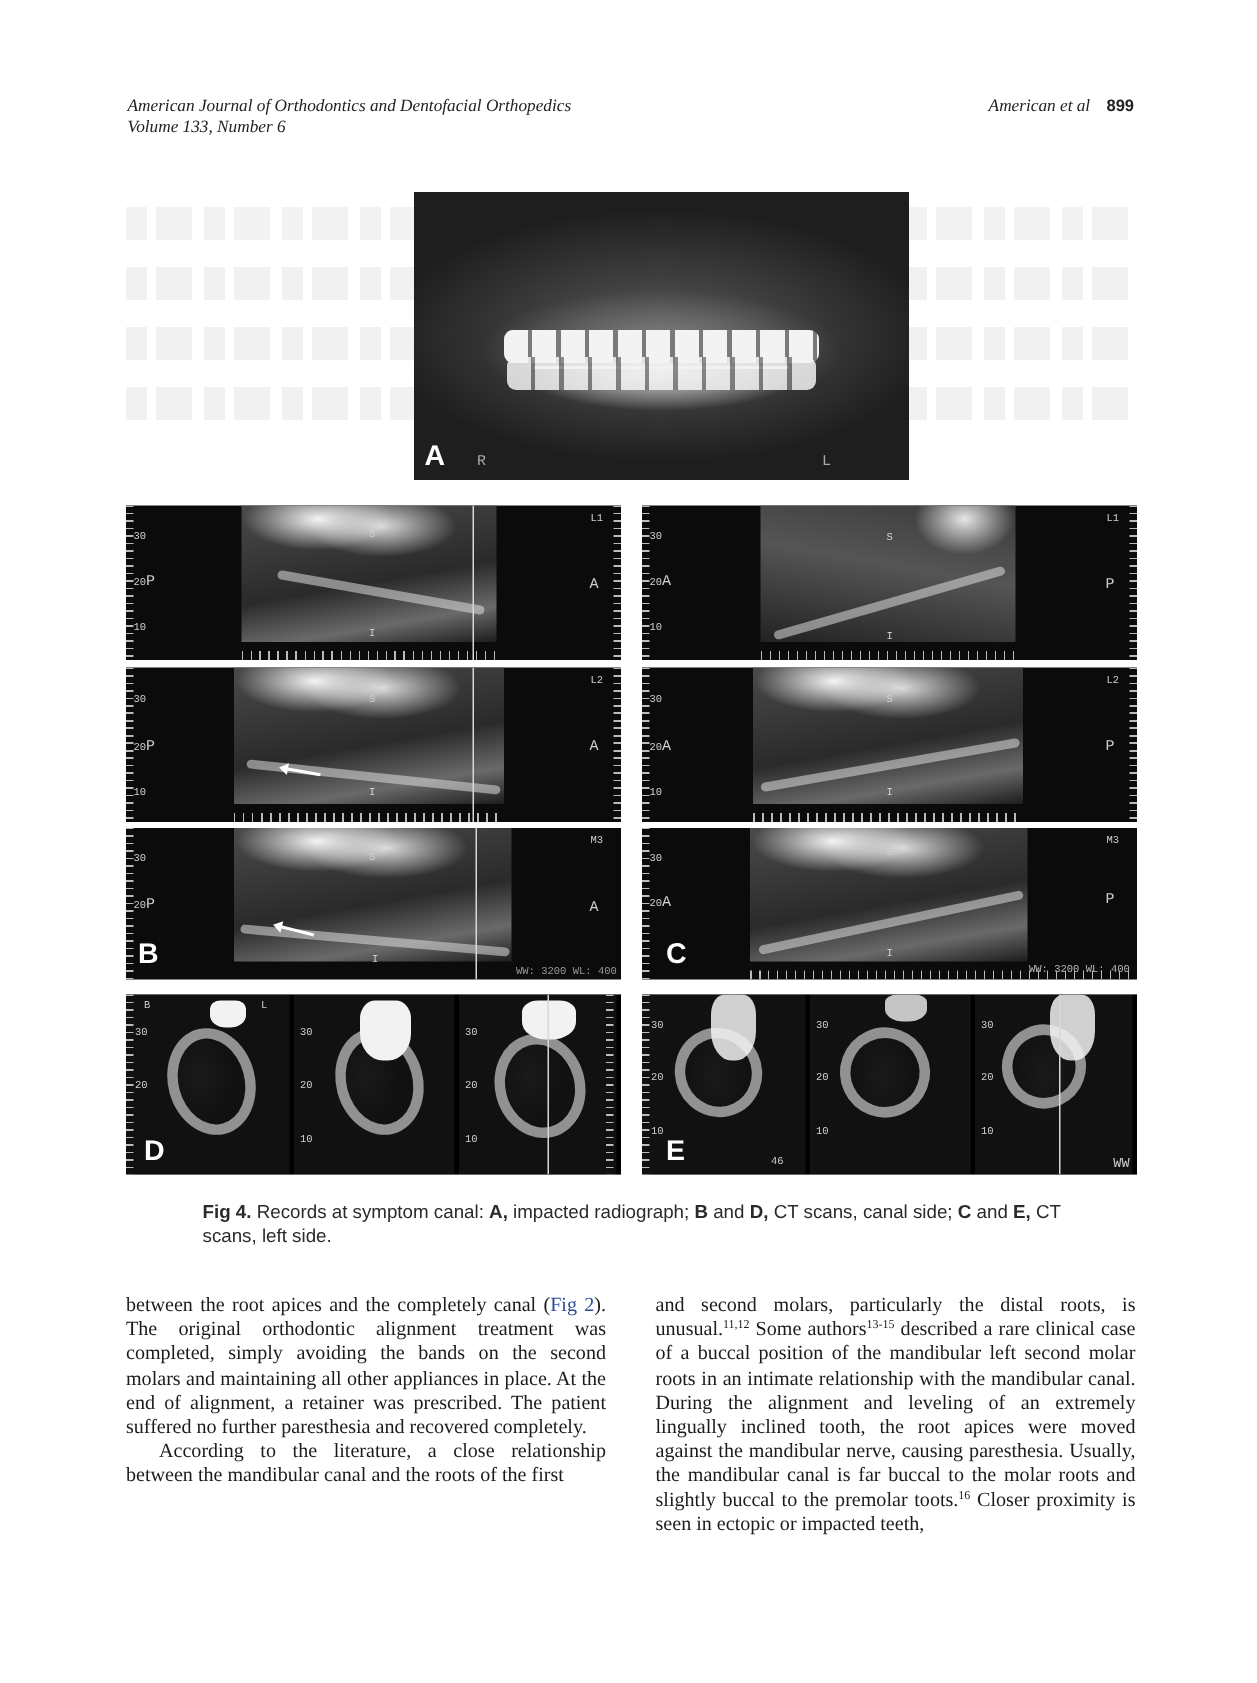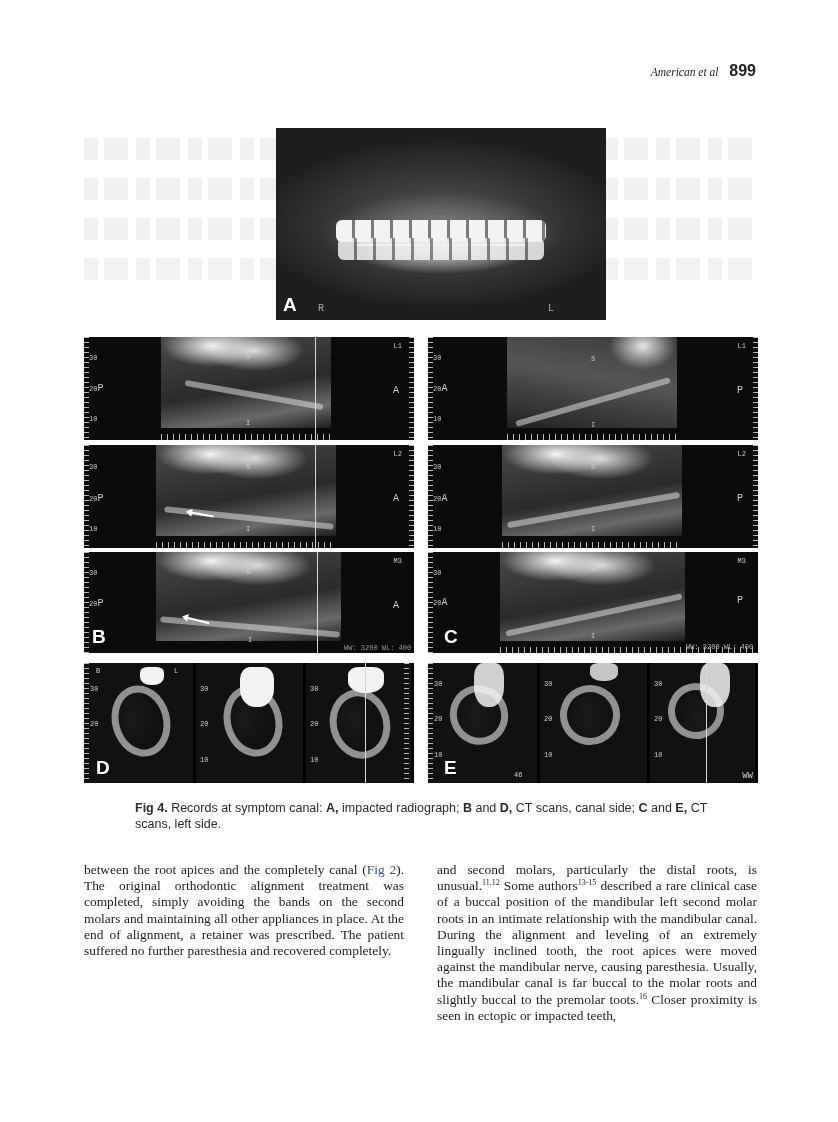--- a/index.html
+++ b/index.html
@@ -3,21 +3,21 @@
 <meta charset="utf-8">
 <style>
   * { box-sizing: border-box; margin: 0; padding: 0; }
   html, body { width: 838px; height: 1122px; background: #ffffff; overflow: hidden; }
   body { position: relative; font-family: "Liberation Serif", serif; color: #1a1a1a; }
 
   
   .hdr-left { position: absolute; left: 85px; top: 64px; font-style: italic; font-size: 11.5px; line-height: 14px; color: #222; }
   .hdr-right { position: absolute; right: 82px; top: 64px; font-size: 11.5px; line-height: 14px; color: #222; }
   .hdr-right .auth { font-style: italic; margin-right: 8px; }
-  .hdr-right .pg { font-family: "Liberation Sans", sans-serif; font-weight: bold; font-size: 16px; }
+  .hdr-right .pg { font-family: "Liberation Sans", sans-serif; font-weight: bold; font-size: 11px; }
 
   
   .ghost { position: absolute; left: 84px; top: 138px; width: 674px; height: 180px; opacity: 0.05; }
   .ghost .g-line { height: 22px; margin-bottom: 18px; background: repeating-linear-gradient(90deg, #000 0 14px, transparent 14px 20px, #000 20px 44px, transparent 44px 52px); }
 
   
   .panel { position: absolute; background: #0b0b0b; overflow: hidden; }
   .panel-label { position: absolute; font-family: "Liberation Sans", sans-serif; font-weight: bold; color: #fff; font-size: 19px; line-height: 19px; }
   .tiny { position: absolute; font-family: "Liberation Mono", monospace; color: #cfcfcf; font-size: 7px; line-height: 8px; }
   .ruler-v { position: absolute; width: 5px; background: repeating-linear-gradient(180deg, #bbb 0 1px, transparent 1px 5px); }
@@ -60,20 +60,22 @@
   .col p { margin: 0; }
   .col .indent { text-indent: 22px; }
   .col .sec { font-family: "Liberation Sans", sans-serif; font-weight: bold; font-size: 12.5px; margin: 10px 0 6px; letter-spacing: 0.2px; }
   .ref { color: #2d4a9a; }
   sup { font-size: 8px; line-height: 0; vertical-align: 5px; }
 </style>
 </head>
 <body>
 
 <div class="hdr-left">
+  <div>American Journal of Orthodontics and Dentofacial Orthopedics</div>
+  <div>Volume 133, Number 6</div>
 </div>
 <div class="hdr-right">
   <span class="auth">American et al</span>
   <span class="pg">899</span>
 </div>
 
 <div class="ghost">
   <div class="g-line"></div>
     <div class="g-line"></div>
     <div class="g-line"></div>
@@ -240,17 +242,18 @@
   </div>
   <div class="panel-label" style="left:16px; bottom:6px;">E</div>
 </div>
 
 <div class="caption">
   <b>Fig 4.</b><span> Records at symptom canal: </span><b>A,</b><span> impacted radiograph; </span><b>B</b><span> and </span><b>D,</b><span> CT scans, canal side; </span><b>C</b><span> and </span><b>E,</b><span> CT scans, left side.</span>
 </div>
 
 <div class="col left">
   <p><span>between the root apices and the completely canal (</span><a class="ref">Fig 2</a><span>). The original orthodontic alignment treatment was completed, simply avoiding the bands on the second molars and maintaining all other appliances in place. At the end of alignment, a retainer was prescribed. The patient suffered no further paresthesia and recovered completely.</span></p>
+  <p class="indent">According to the literature, a close relationship between the mandibular canal and the roots of the first</p>
 </div>
 
 <div class="col right">
   <p><span>and second molars, particularly the distal roots, is unusual.</span><sup>11,12</sup><span> Some authors</span><sup>13-15</sup><span> described a rare clinical case of a buccal position of the mandibular left second molar roots in an intimate relationship with the mandibular canal. During the alignment and leveling of an extremely lingually inclined tooth, the root apices were moved against the mandibular nerve, causing paresthesia. Usually, the mandibular canal is far buccal to the molar roots and slightly buccal to the premolar toots.</span><sup>16</sup><span> Closer proximity is seen in ectopic or impacted teeth,</span></p>
 </div>
 
 </body></html>

